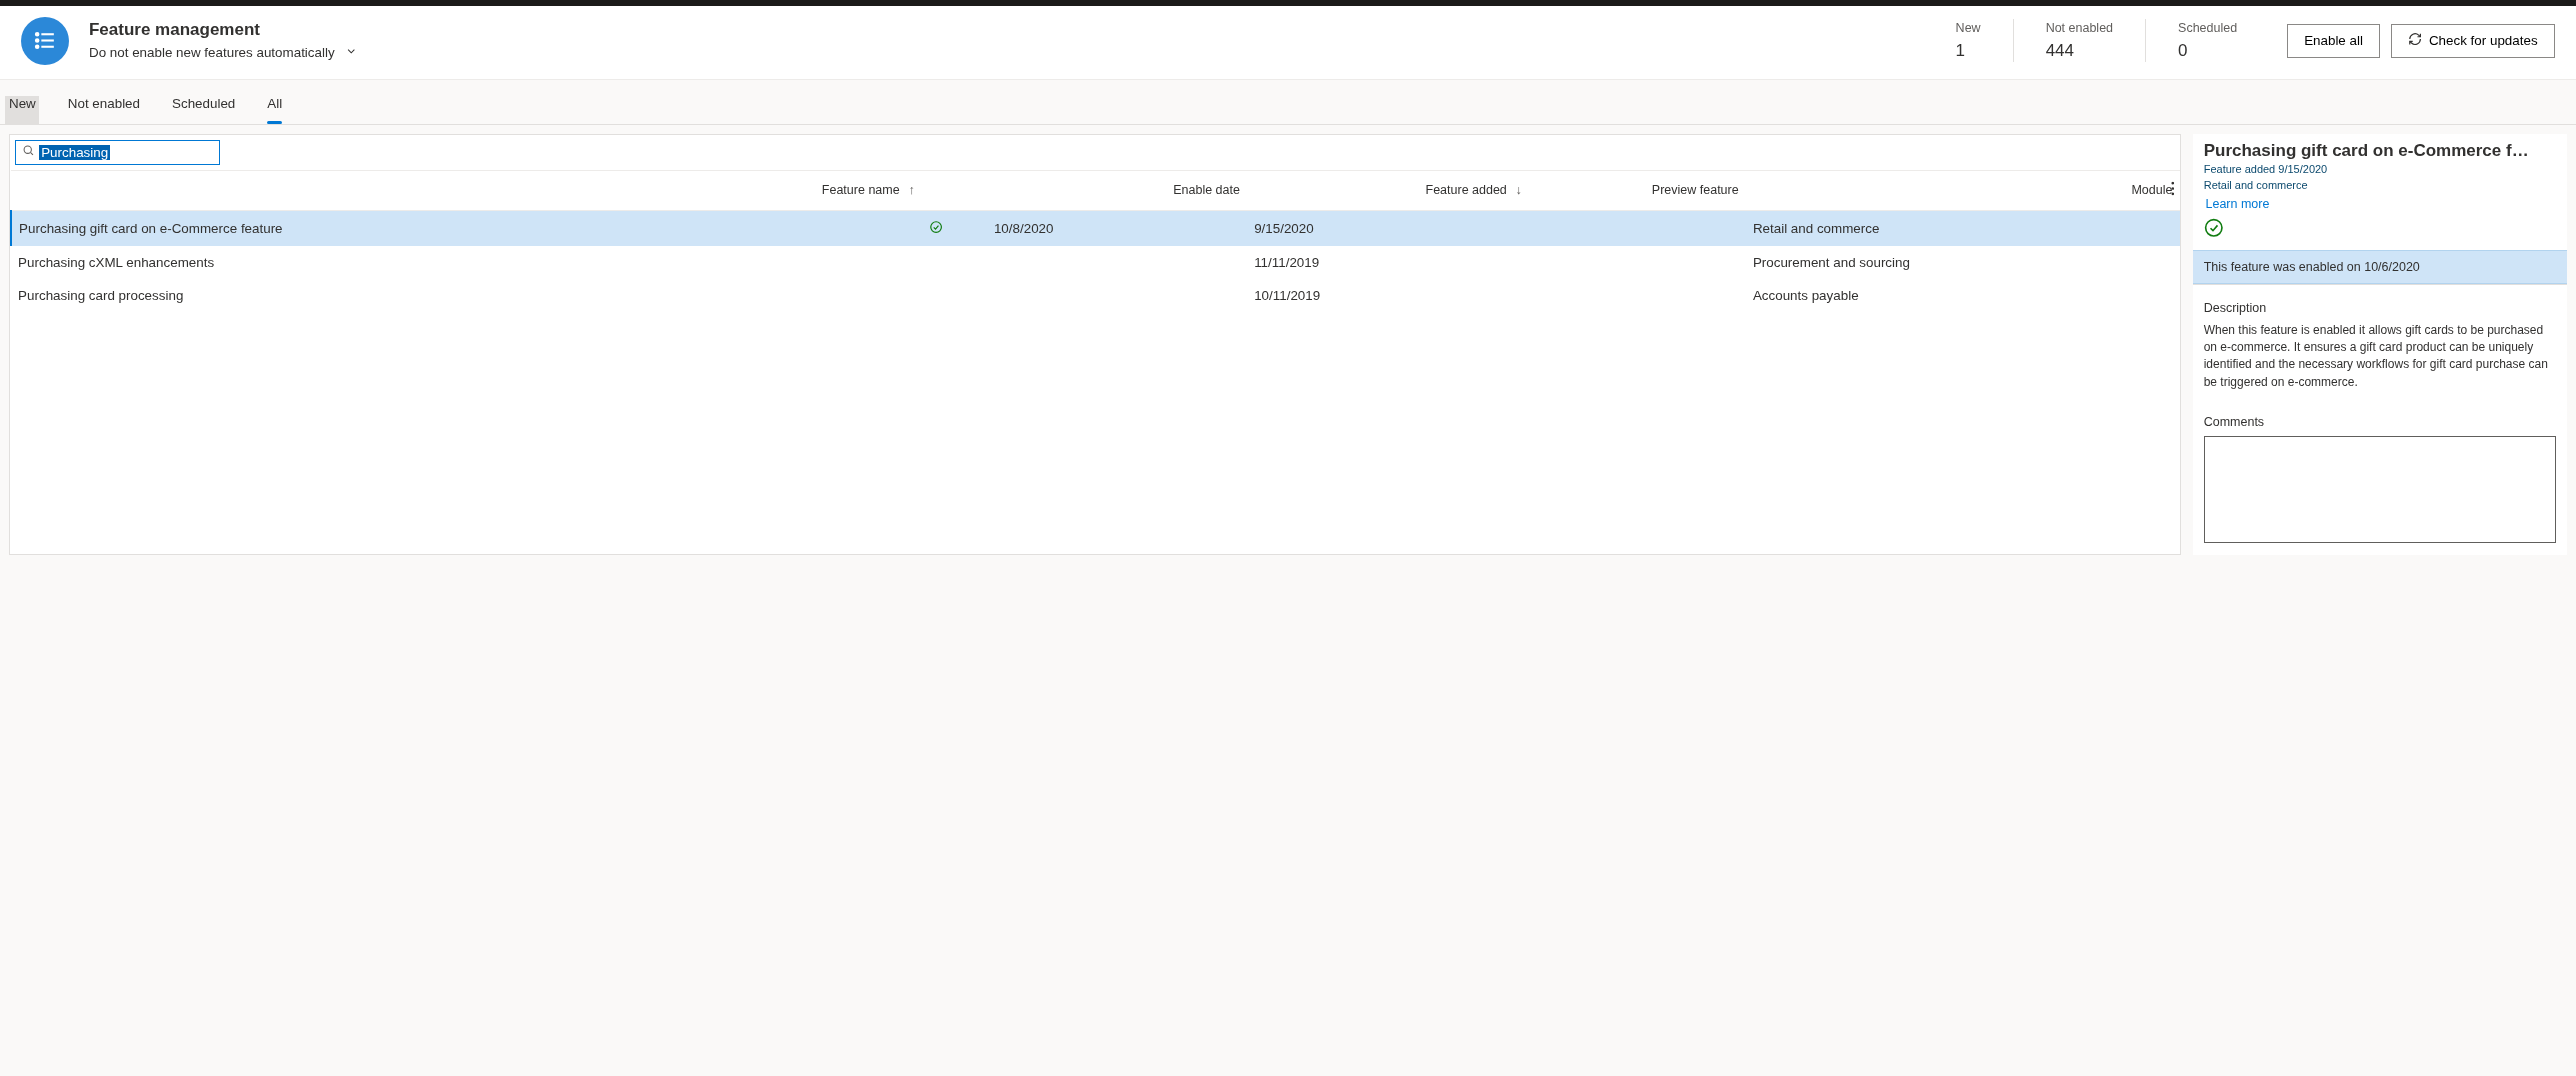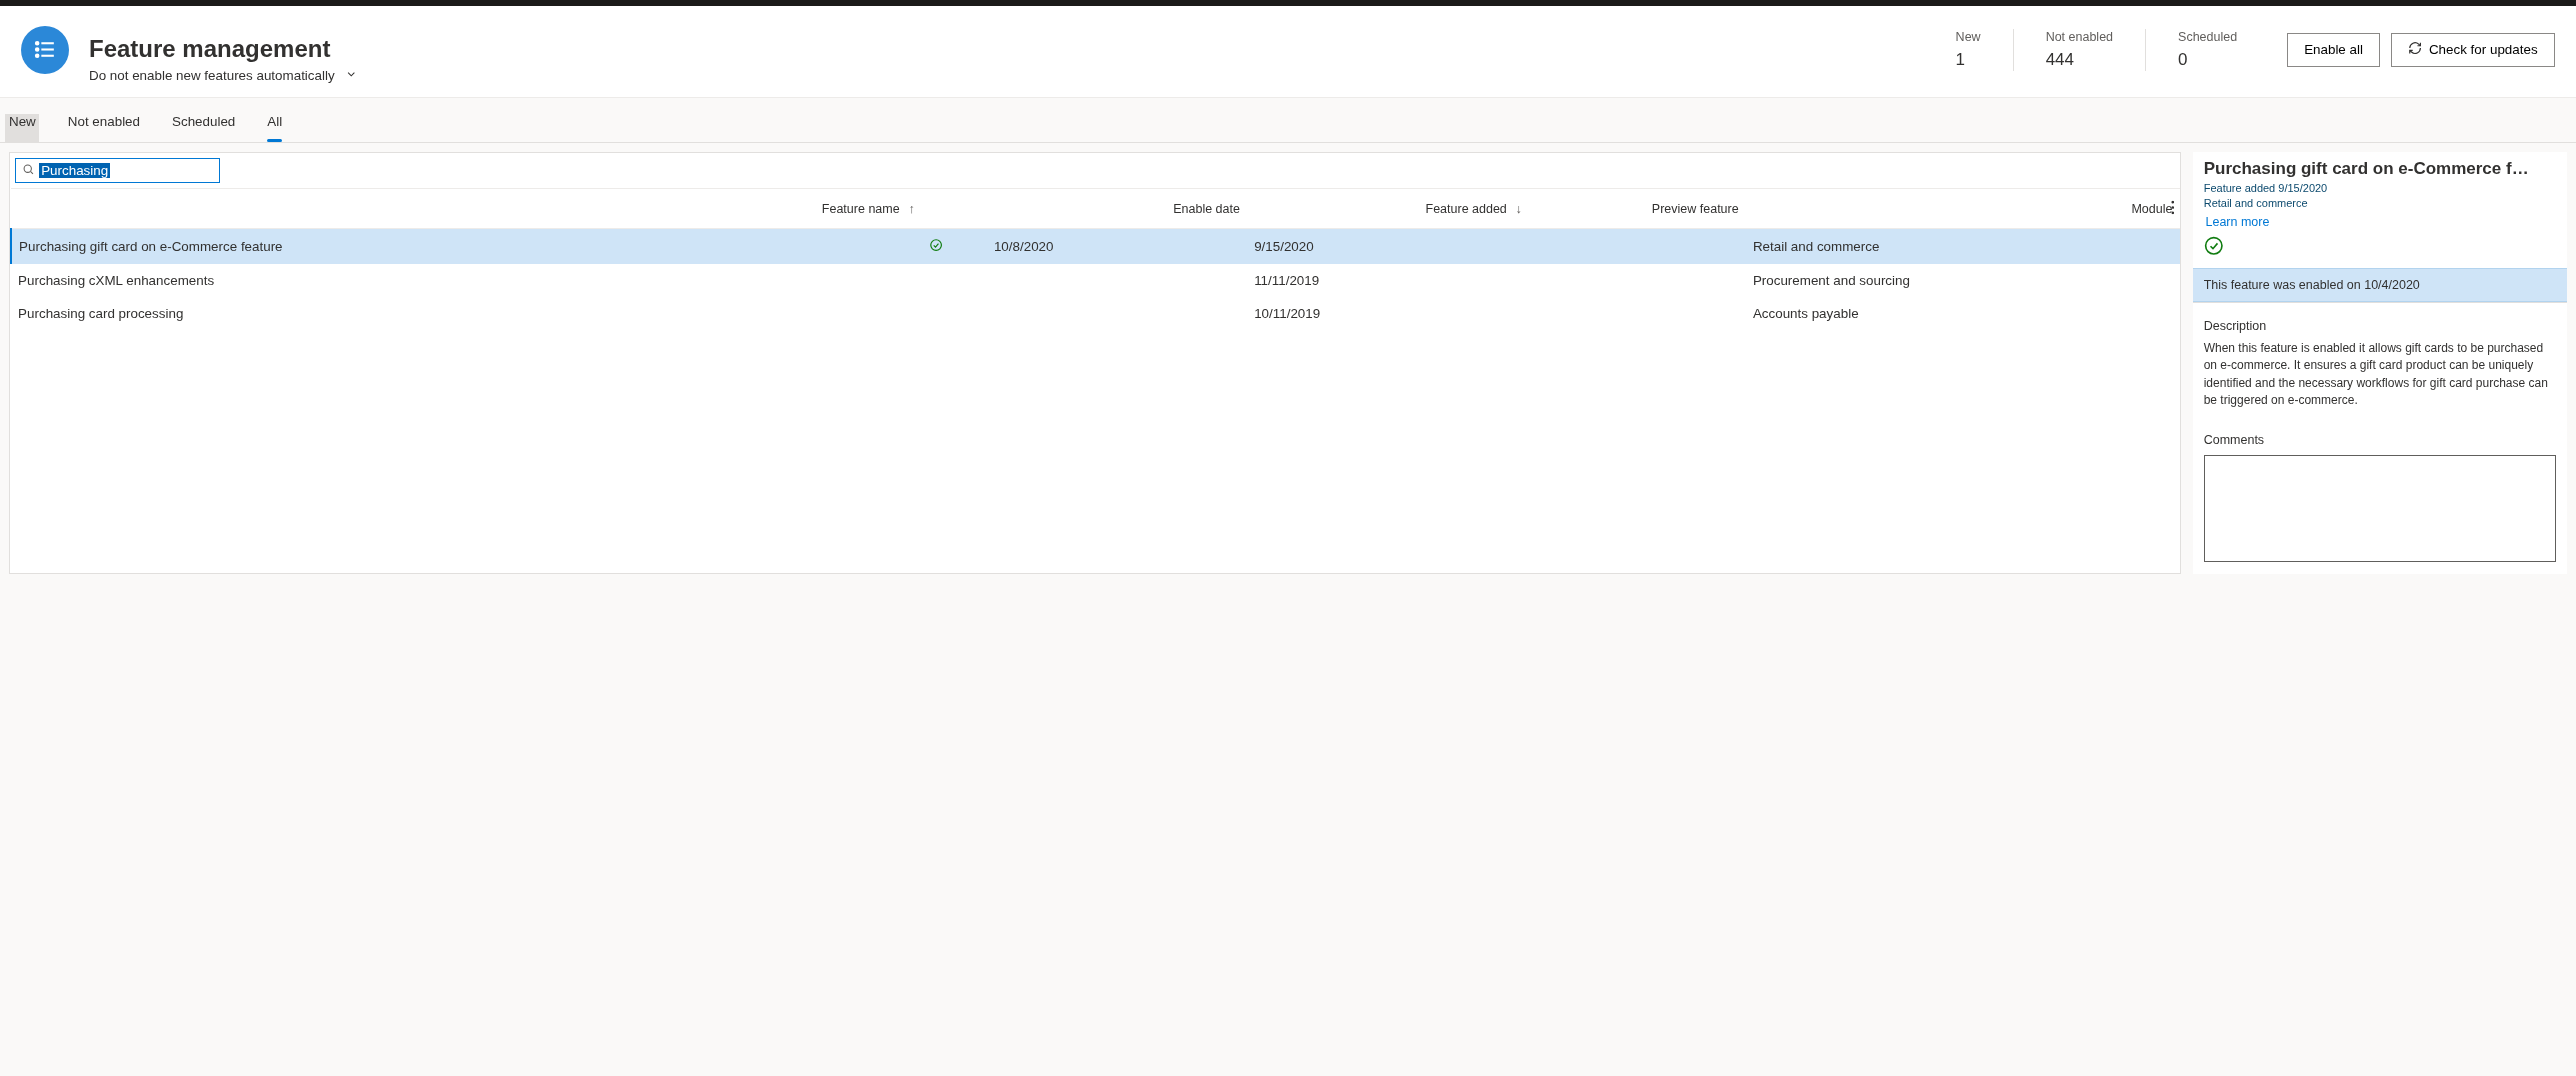--- a/index.html
+++ b/index.html
@@ -22,25 +22,24 @@
     width: 48px; height: 48px;
     border-radius: 50%;
     background: #2b88d8;
     display: flex; align-items: center; justify-content: center;
     margin-right: 19.6px;
     flex-shrink: 0;
   }
   .header-icon svg { stroke: #fff; }
   .header-title-block { flex-shrink: 0; }
   .header-title {
-    font-size: 24px;
+    font-size: 17px;
     font-weight: 600;
     line-height: 1.1;
     margin-bottom: 5.3px;
-    margin-top: 19px;
   }
   .header-sub {
     font-size: 13.4px;
     color: #323130;
     display: flex;
     align-items: flex-start;
     gap: 10.7px;
   }
   .chevron-sm svg { width: 12.5px; height: 12.5px; }
   .header-spacer { flex: 1; }
@@ -375,21 +374,21 @@
         <div class="detail-sub">Retail and commerce</div>
         <a class="detail-link">Learn more</a>
       </div>
       <div class="detail-check">
         <svg viewBox="0 0 24 24" fill="none" stroke="#107c10" stroke-width="2">
             <circle cx="12" cy="12" r="10"></circle>
             <polyline points="8 12.5 11 15.5 16.5 9"></polyline>
           </svg>
       </div>
     </div>
-    <div class="detail-banner">This feature was enabled on 10/4/2020</div>
+    <div class="detail-banner">This feature was enabled on 10/6/2020</div>
     <div class="detail-body">
       <h4>Description</h4>
       <div class="detail-desc">When this feature is enabled it allows gift cards to be purchased on e-commerce. It ensures a gift card product can be uniquely identified and the necessary workflows for gift card purchase can be triggered on e-commerce.</div>
       <h4>Comments</h4>
       <textarea class="detail-comments" value="" style=""></textarea>
     </div>
   </div>
 </div>
 
 

